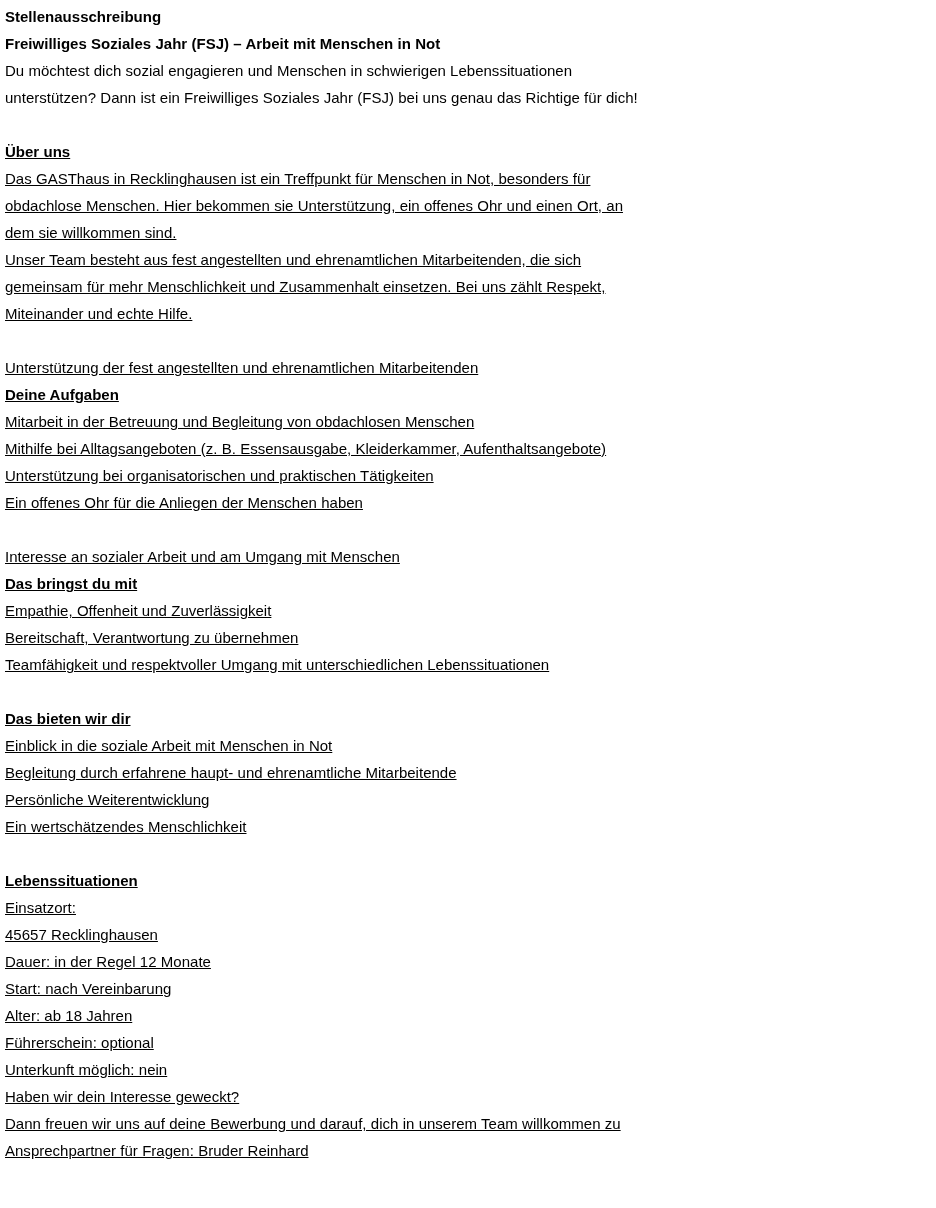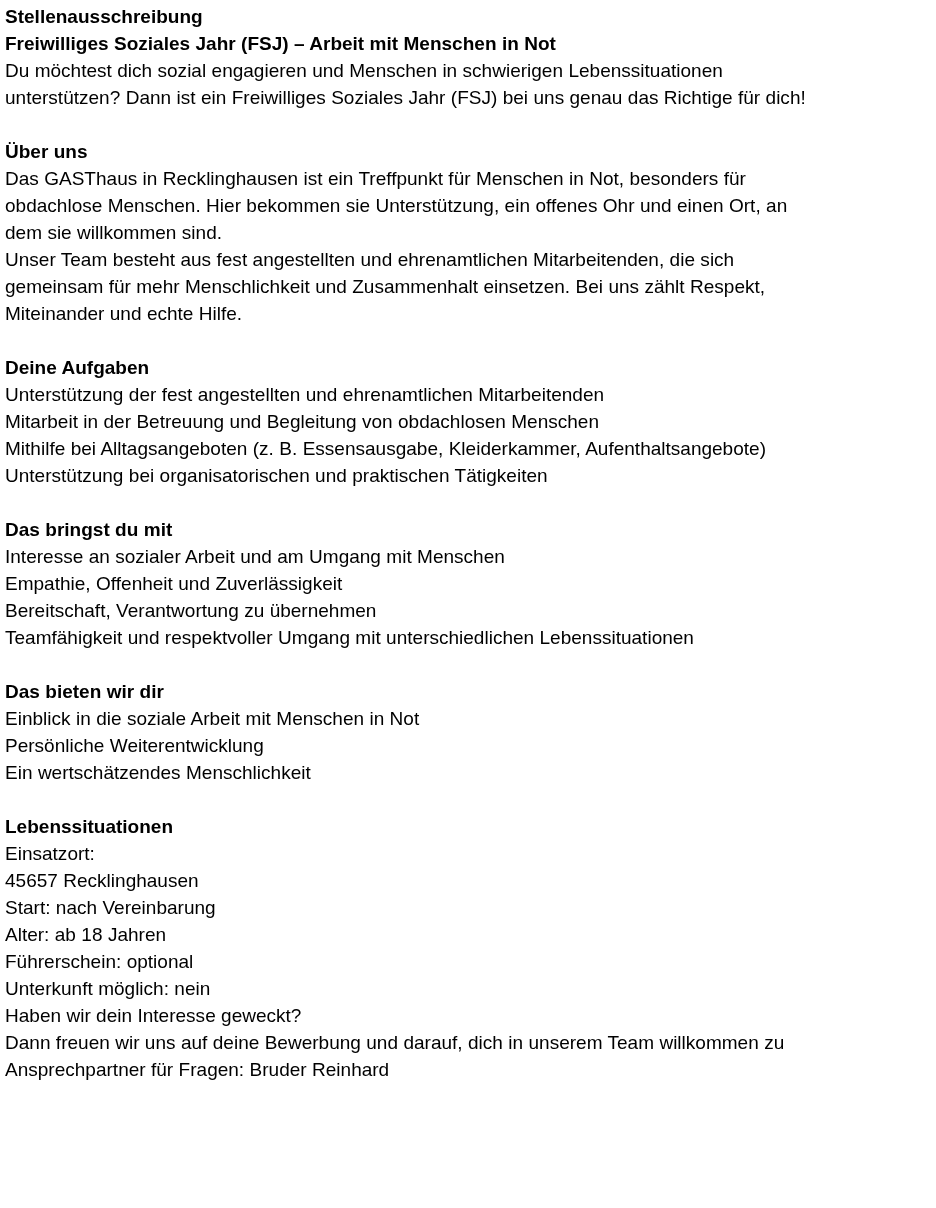--- a/index.html
+++ b/index.html
@@ -20,36 +20,37 @@
     box-sizing: border-box;
     width: 936px;
     height: 1208px;
     padding: 3px 3px 0 5px;
     background: #ffffff;
   }
   .doc {
     display: block;
   }
   .line {
-    font-size: 19px;
+    font-size: 15px;
     line-height: 27px;
     white-space: pre-wrap;
     letter-spacing: 0.01px;
     word-spacing: 0.1px;
   }
   .line.heading {
     font-weight: bold;
   }
   .line.spacer {
     height: 27px;
     line-height: 27px;
     font-size: 19.2px;
   }
   .block {
     display: block;
+    text-decoration: underline;
   }
 </style>
 </head>
 <body>
 
 <div class="page">
   <div class="doc" id="doc-root">
       <div class="line heading">Stellenausschreibung</div>
       <div class="line heading">Freiwilliges Soziales Jahr (FSJ) – Arbeit mit Menschen in Not</div>
       <div class="line">Du möchtest dich sozial engagieren und Menschen in schwierigen Lebenssituationen</div>
@@ -59,46 +60,49 @@
         <div class="line heading">Über uns</div>
         <div class="line">Das GASThaus in Recklinghausen ist ein Treffpunkt für Menschen in Not, besonders für</div>
         <div class="line">obdachlose Menschen. Hier bekommen sie Unterstützung, ein offenes Ohr und einen Ort, an</div>
         <div class="line">dem sie willkommen sind.</div>
         <div class="line">Unser Team besteht aus fest angestellten und ehrenamtlichen Mitarbeitenden, die sich</div>
         <div class="line">gemeinsam für mehr Menschlichkeit und Zusammenhalt einsetzen. Bei uns zählt Respekt,</div>
         <div class="line">Miteinander und echte Hilfe.</div>
       </div>
       <div class="line spacer">&nbsp;</div>
       <div class="block">
+        <div class="line">Unterstützung der fest angestellten und ehrenamtlichen Mitarbeitenden</div>
         <div class="line heading">Deine Aufgaben</div>
-        <div class="line">Unterstützung der fest angestellten und ehrenamtlichen Mitarbeitenden</div>
         <div class="line">Mitarbeit in der Betreuung und Begleitung von obdachlosen Menschen</div>
         <div class="line">Mithilfe bei Alltagsangeboten (z. B. Essensausgabe, Kleiderkammer, Aufenthaltsangebote)</div>
         <div class="line">Unterstützung bei organisatorischen und praktischen Tätigkeiten</div>
+        <div class="line">Ein offenes Ohr für die Anliegen der Menschen haben</div>
       </div>
       <div class="line spacer">&nbsp;</div>
       <div class="block">
+        <div class="line">Interesse an sozialer Arbeit und am Umgang mit Menschen</div>
         <div class="line heading">Das bringst du mit</div>
-        <div class="line">Interesse an sozialer Arbeit und am Umgang mit Menschen</div>
         <div class="line">Empathie, Offenheit und Zuverlässigkeit</div>
         <div class="line">Bereitschaft, Verantwortung zu übernehmen</div>
         <div class="line">Teamfähigkeit und respektvoller Umgang mit unterschiedlichen Lebenssituationen</div>
       </div>
       <div class="line spacer">&nbsp;</div>
       <div class="block">
         <div class="line heading">Das bieten wir dir</div>
         <div class="line">Einblick in die soziale Arbeit mit Menschen in Not</div>
+        <div class="line">Begleitung durch erfahrene haupt- und ehrenamtliche Mitarbeitende</div>
         <div class="line">Persönliche Weiterentwicklung</div>
         <div class="line">Ein wertschätzendes Menschlichkeit</div>
       </div>
       <div class="line spacer">&nbsp;</div>
       <div class="block">
         <div class="line heading">Lebenssituationen</div>
         <div class="line">Einsatzort:</div>
         <div class="line">45657 Recklinghausen</div>
+        <div class="line">Dauer: in der Regel 12 Monate</div>
         <div class="line">Start: nach Vereinbarung</div>
         <div class="line">Alter: ab 18 Jahren</div>
         <div class="line">Führerschein: optional</div>
         <div class="line">Unterkunft möglich: nein</div>
         <div class="line">Haben wir dein Interesse geweckt?</div>
         <div class="line">Dann freuen wir uns auf deine Bewerbung und darauf, dich in unserem Team willkommen zu</div>
         <div class="line">Ansprechpartner für Fragen: Bruder Reinhard</div>
       </div>
     </div>
 </div>

